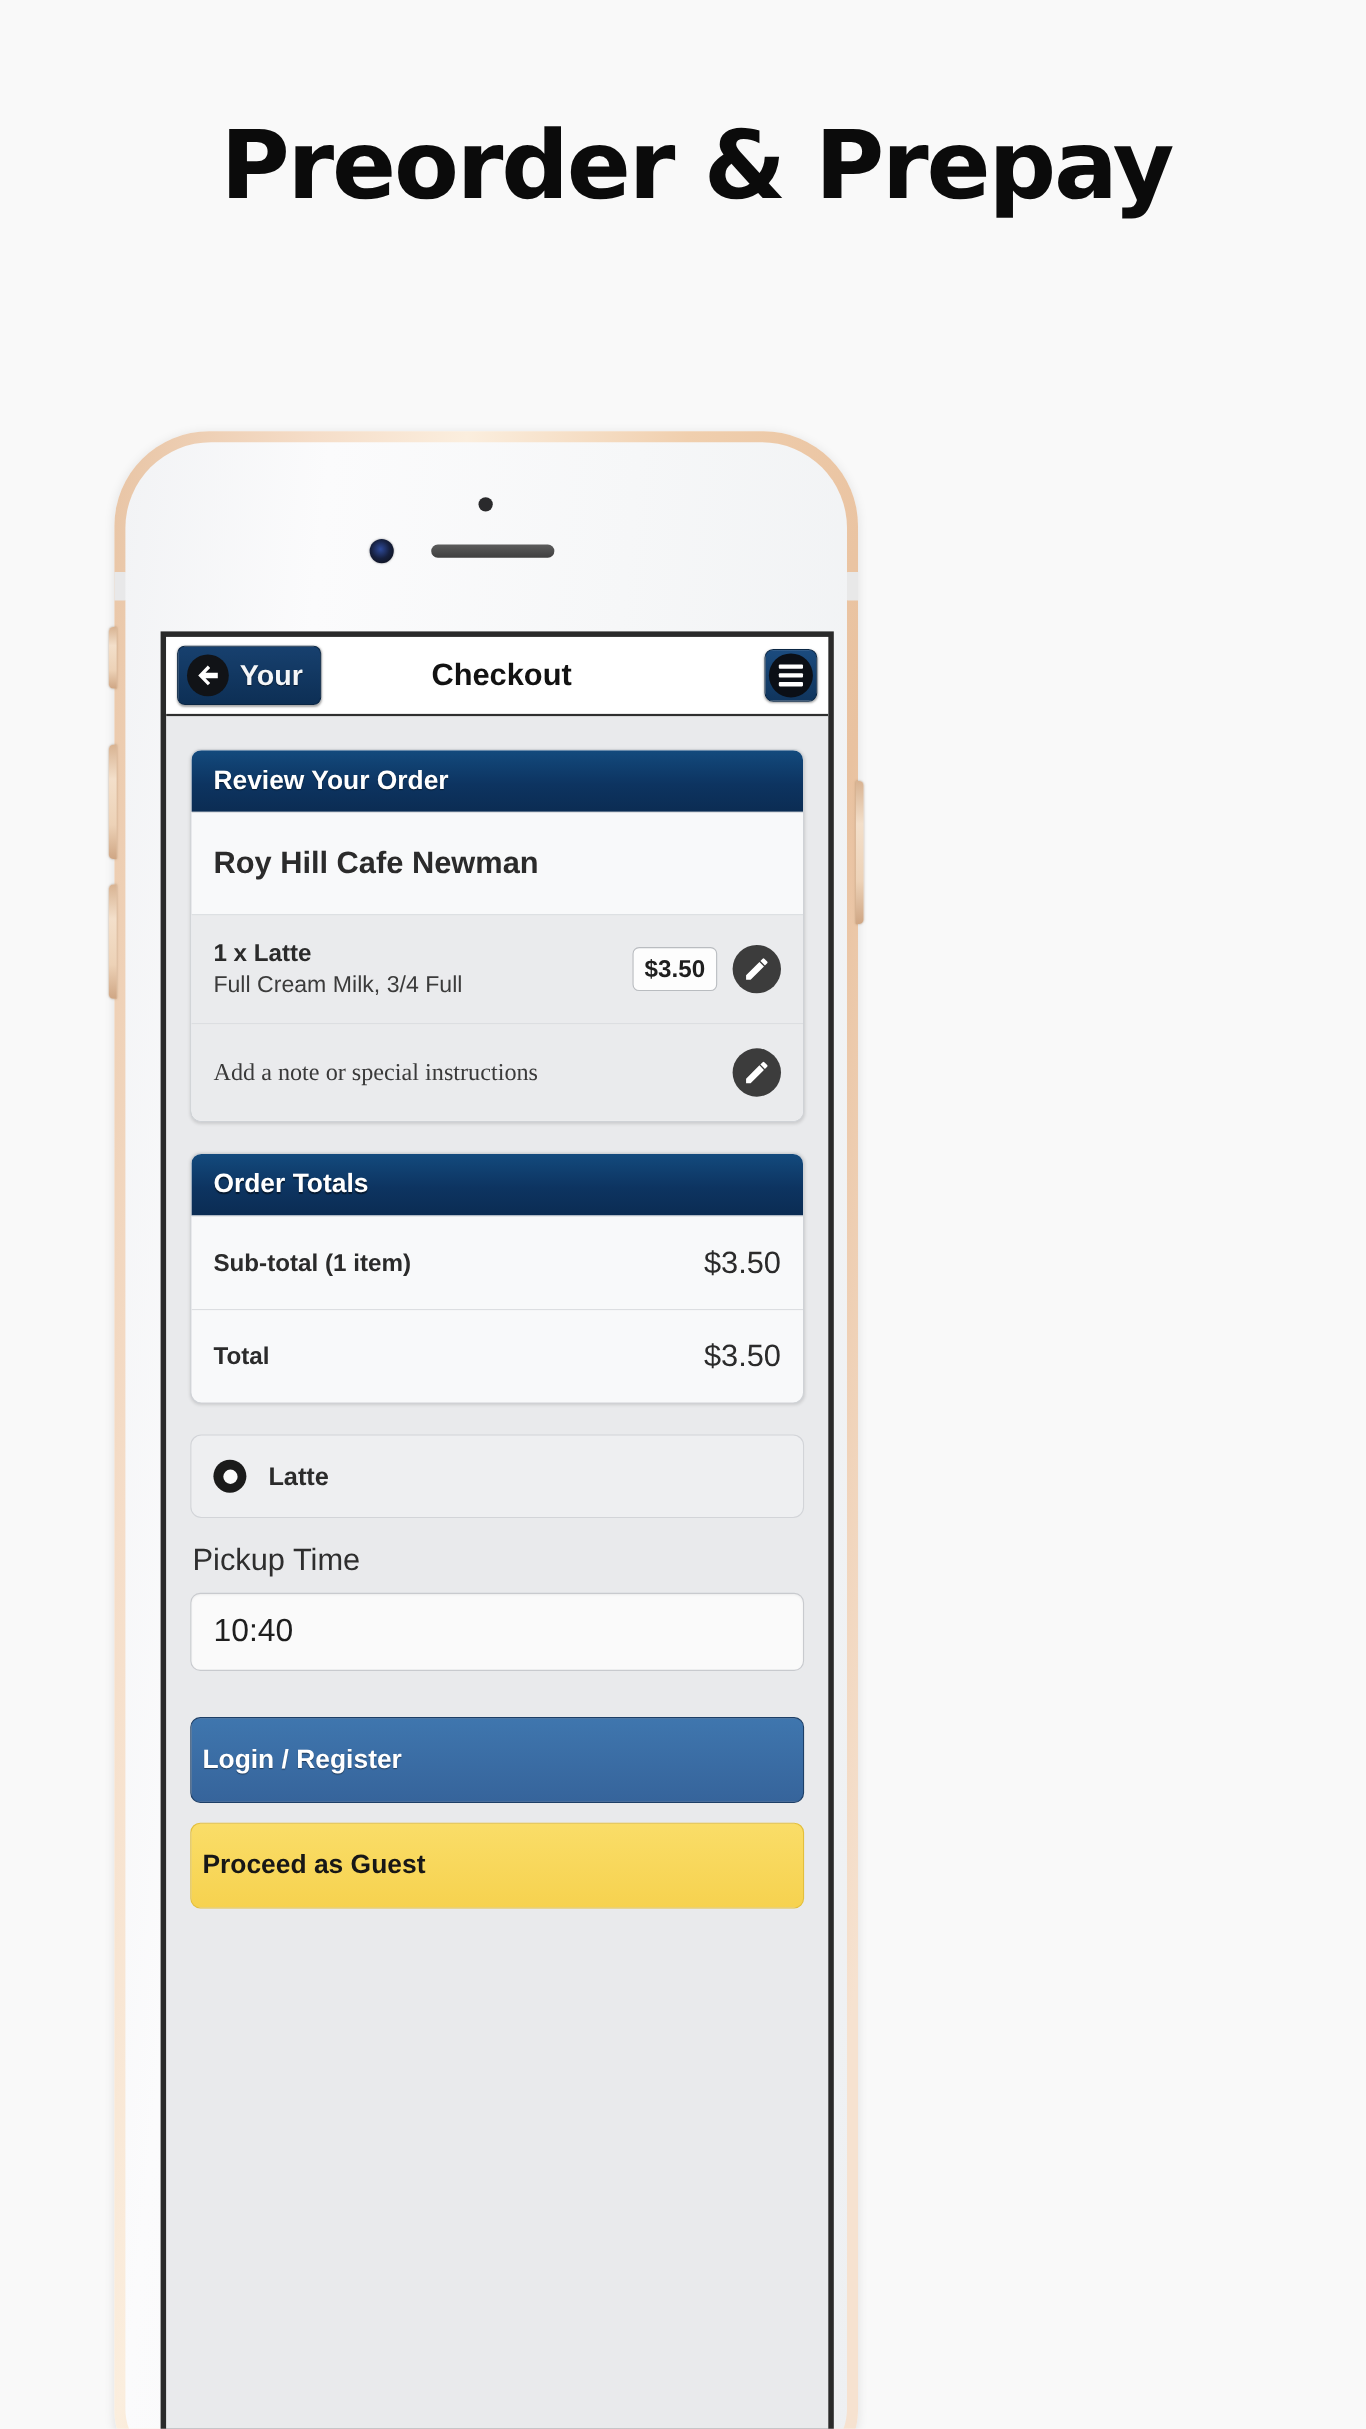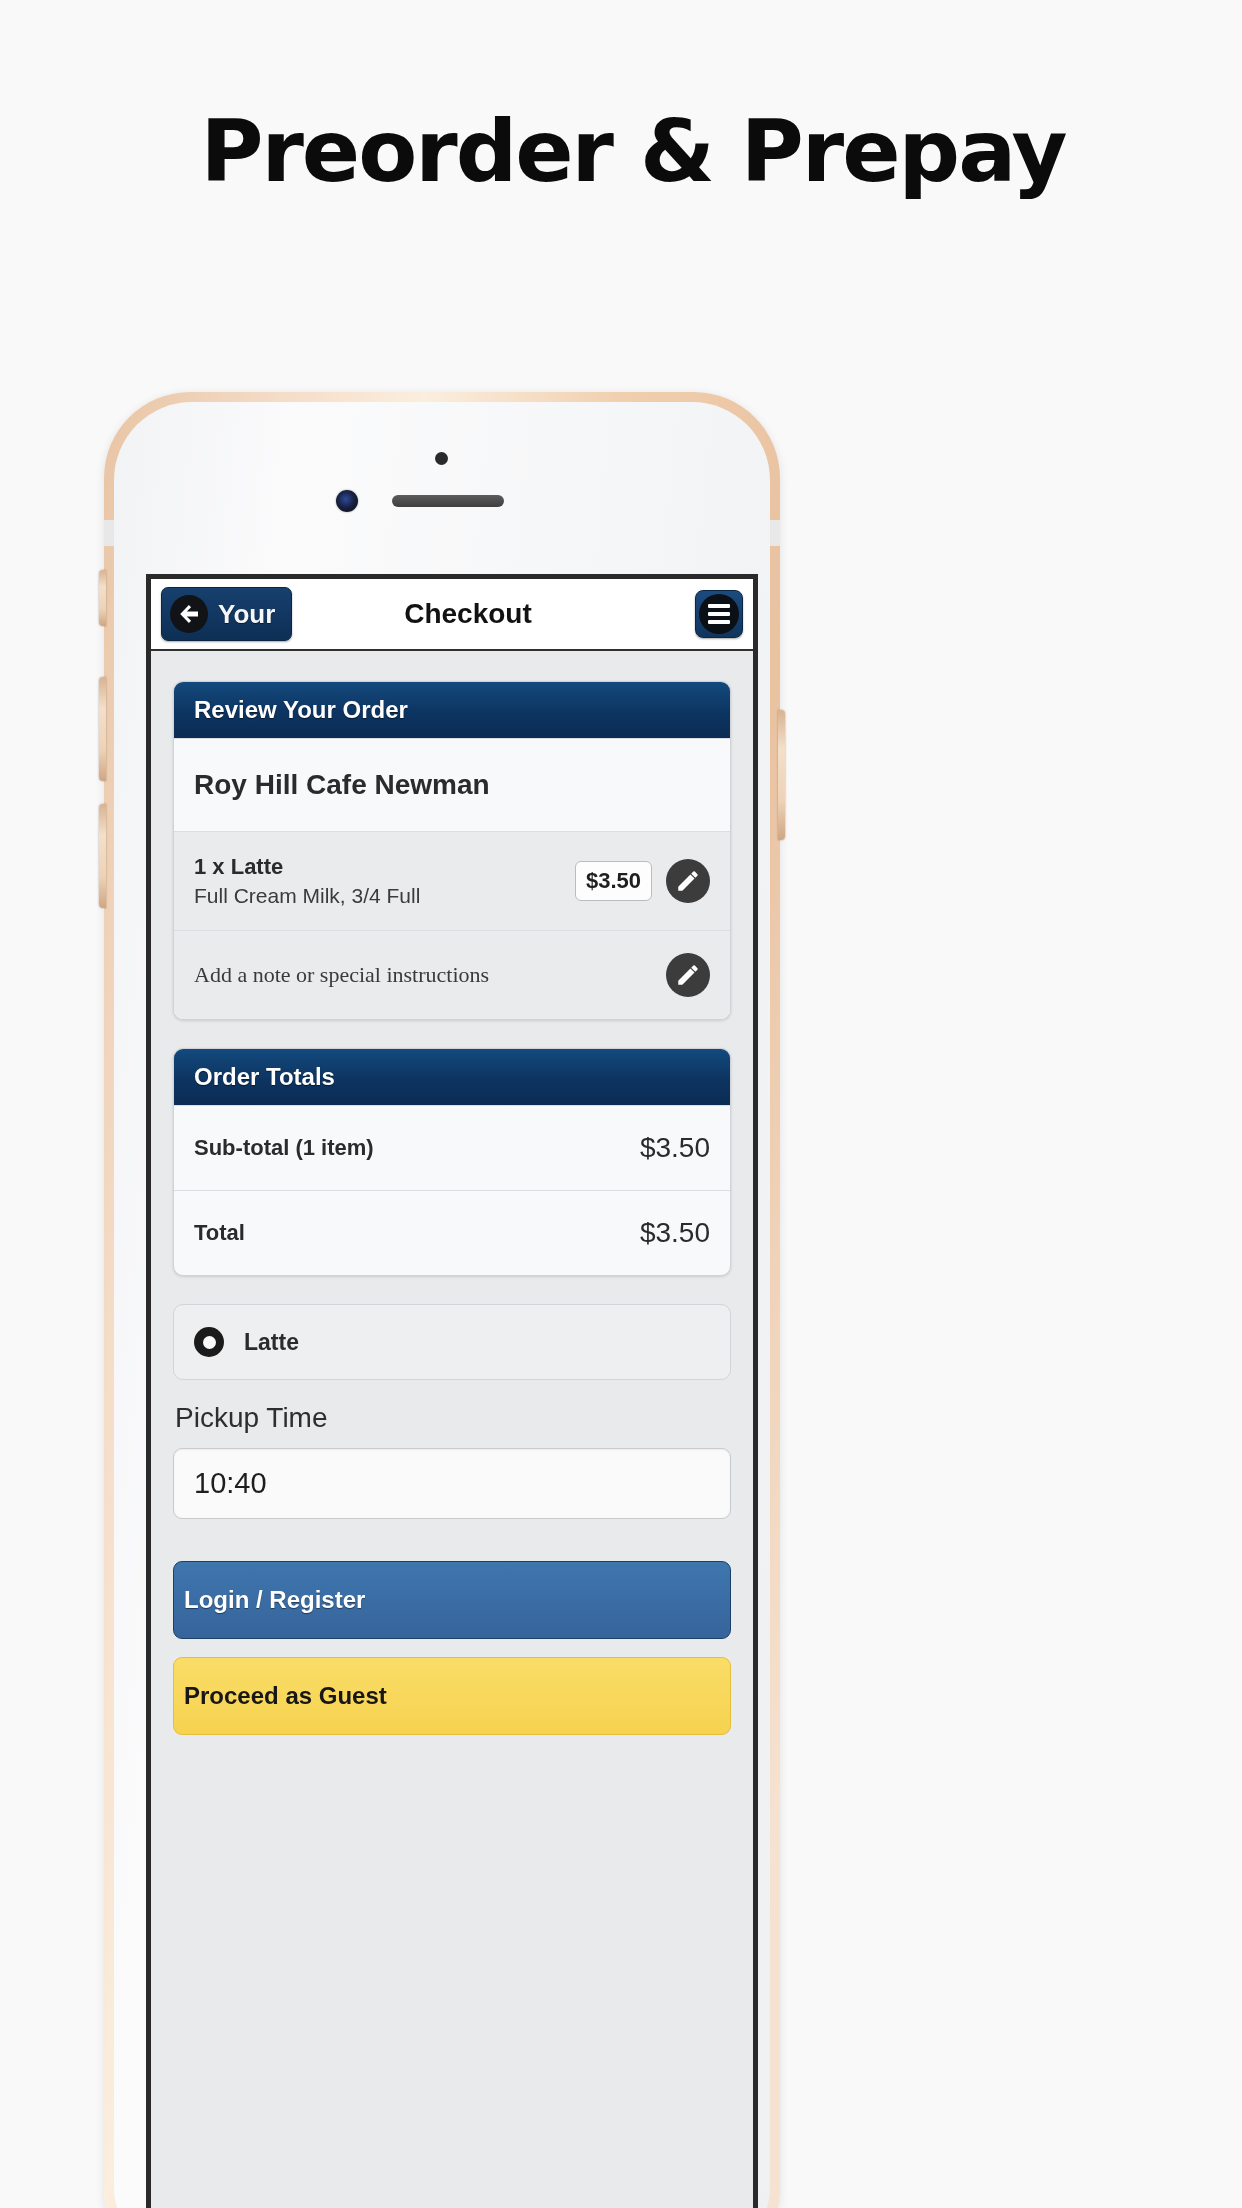--- a/index.html
+++ b/index.html
@@ -165,21 +165,21 @@
     flex: none;
   }
   .menu-label {
     color: #f4f6f8;
     font-size: 26px;
     font-weight: bold;
     text-shadow: 0 1px 1px rgba(0,0,0,0.5);
   }
   .app-title {
     position: absolute;
-    left: 16px;
+    left: 4px;
     width: 100%;
     text-align: center;
     font-size: 28px;
     font-weight: bold;
     color: #121212;
     pointer-events: none;
   }
   .hamburger-btn {
     width: 48px;
     height: 48px;

